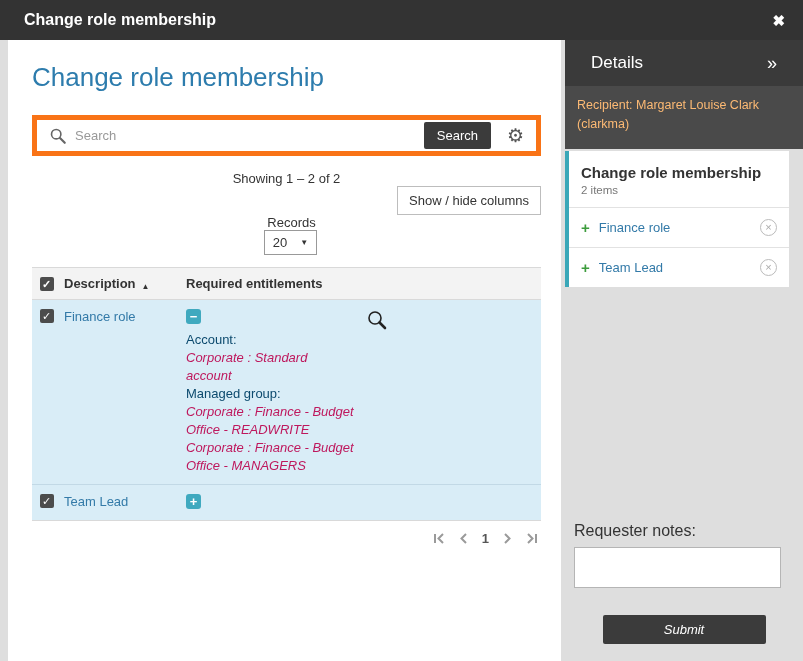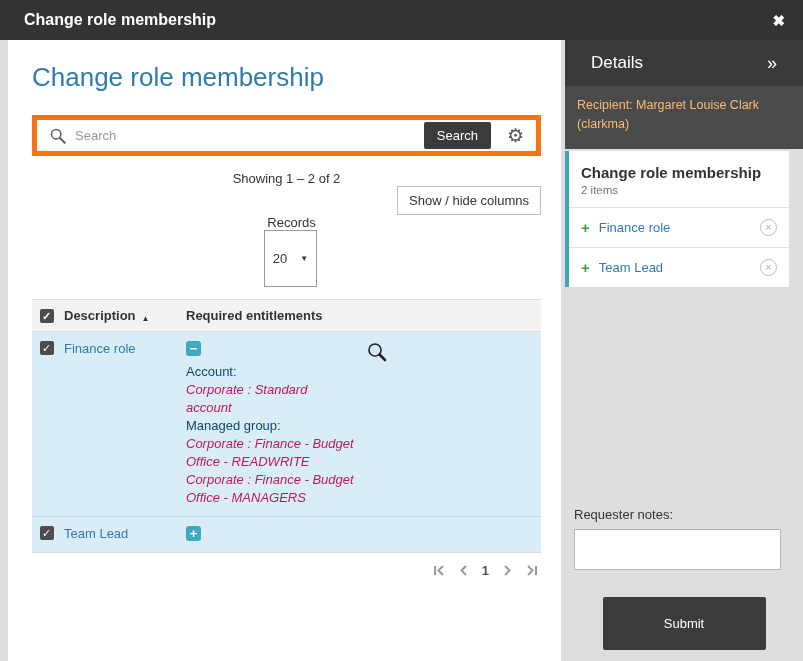--- a/index.html
+++ b/index.html
@@ -67,21 +67,21 @@
   .btn-light {
     background: #fff; border: 1px solid #bdbdbd; color: #333;
     font-family: inherit; font-size: 13px;
     padding: 6px 11px; cursor: pointer;
   }
   .toolbar .showhide { margin-left: auto; }
   .records-label { margin-left: 18px; margin-right: 8px; }
   .records-select {
     display: inline-flex; align-items: center; gap: 13px;
     border: 1px solid #999; background: #fff;
-    padding: 20px 8px; font-size: 13px; cursor: pointer; margin-left: 8px;
+    padding: 4px 8px; font-size: 13px; cursor: pointer; margin-left: 8px;
   }
   .records-select .caret { font-size: 8px; color: #333; }
 
   
   .grid-table { margin-top: 12px; }
   .thead, .trow {
     display: grid;
     grid-template-columns: 26px 122px 180px 1fr;
   }
   .thead {
@@ -150,31 +150,32 @@
     padding: 11px 12px; font-size: 13px;
   }
   .cart-item .plus { color: #3d9c3d; font-weight: 700; font-size: 15px; margin-right: 9px; line-height: 1; }
   .cart-item .remove {
     margin-left: auto; width: 17px; height: 17px; border-radius: 50%;
     border: 1px solid #bbb; color: #aaa;
     display: inline-flex; align-items: center; justify-content: center;
     font-size: 11px; line-height: 1; cursor: pointer;
   }
   .flex-spacer { flex: 1; }
-  .notes-label { font-size: 13px; padding: 0 0 7px 9px; }
+  .notes-label { font-size: 16px; padding: 0 0 7px 9px; }
   .notes-area {
     margin: 0 22px 0 9px; height: 41px;
     border: 1px solid #b5b5b5; background: #fff;
     resize: none; font-family: inherit; font-size: 13px; padding: 4px 6px;
     outline: none;
   }
   .submit-btn {
     align-self: center; width: 163px;
-    margin-top: 27px; margin-bottom: 11px;
-    padding: 19px 0;
+    margin-top: 27px; margin-bottom: 17px;
+    padding: 7px 0;
+    font-style: italic;
   }
 </style>
 </head>
 <body>
 
 <div class="app">
 
   <div class="titlebar">
     <span>Change role membership</span>
     <span class="close">✖</span>

